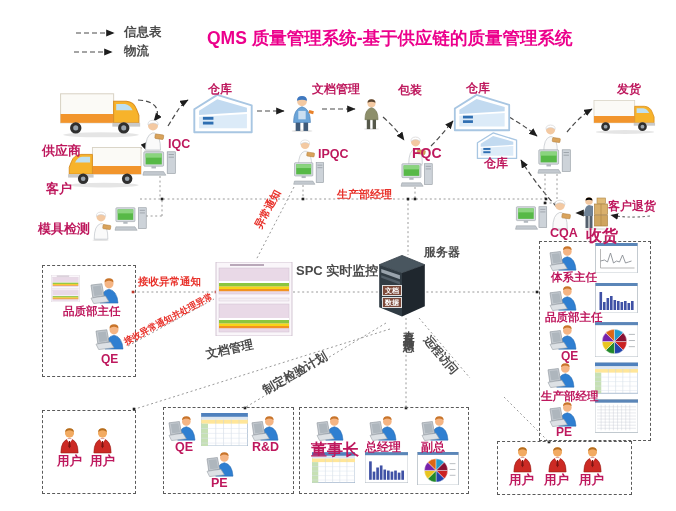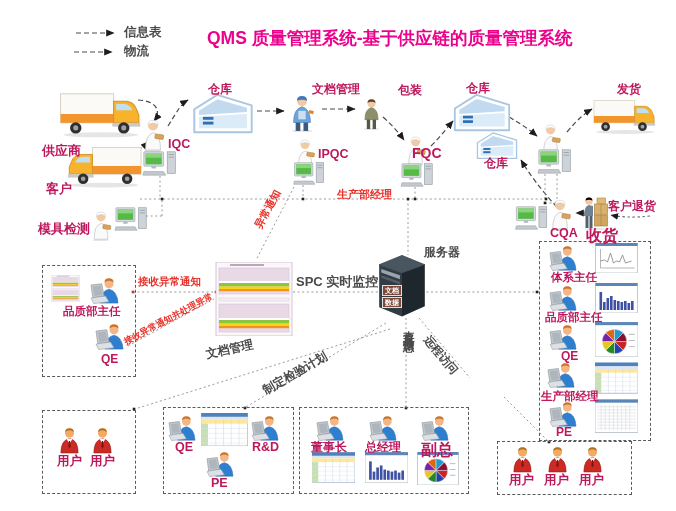--- a/index.html
+++ b/index.html
@@ -374,21 +374,21 @@
   <span class="lb blue" style="left:484px;top:157px;font-size:12px">仓库</span>
   <span class="lb blue" style="left:617px;top:83px;font-size:12px">发货</span>
   <span class="lb blue" style="left:550px;top:227px;font-size:12.5px">CQA</span>
   <span class="lb blue" style="left:586px;top:227px;font-size:16px">收货</span>
   <span class="lb blue" style="left:608px;top:200px;font-size:12px">客户退货</span>
 
   <span class="lb red" style="left:337px;top:188px;font-size:11px">生产部经理</span>
   <span class="lb red rot" style="left:258px;top:222px;font-size:10.5px;transform:rotate(-62deg)">异常通知</span>
   <span class="lb red" style="left:138px;top:276px;font-size:10.5px">接收异常通知</span>
   <span class="lb red rot" style="left:125px;top:338px;font-size:9px;transform:rotate(-28deg)">接收异常通知并处理异常</span>
-  <span class="lb dark" style="left:296px;top:275px;font-size:13px">SPC 实时监控</span>
+  <span class="lb dark" style="left:296px;top:264px;font-size:13px">SPC 实时监控</span>
   <span class="lb dark rot" style="left:206px;top:348px;font-size:12px;transform:rotate(-12deg)">文档管理</span>
   <span class="lb dark rot" style="left:264px;top:385px;font-size:12px;transform:rotate(-30deg)">制定检验计划</span>
   <span class="lb dark vert" style="left:402px;top:322px;font-size:11.5px">查看品质信息</span>
   <span class="lb dark rot" style="left:426px;top:331px;font-size:11.5px;transform:rotate(50deg)">远程访问</span>
 
   <svg class="ic" style="left:215px;top:262px" width="78" height="74">
       <use href="#s-spc" xlink:href="#s-spc"></use>
     </svg>
   <div class="ic" style="left:374px;top:252px;width:56px;height:67px">
     <svg width="56" height="67">
@@ -468,29 +468,29 @@
     </svg>
   <span class="lb blue" style="left:252px;top:441px;font-size:12.5px">R&amp;D</span>
   <svg class="ic" style="left:204px;top:451px" width="32" height="26">
       <use href="#s-laptopman" xlink:href="#s-laptopman"></use>
     </svg>
   <span class="lb blue" style="left:211px;top:477px;font-size:12.5px">PE</span>
 
   <svg class="ic" style="left:314px;top:415px" width="32" height="26">
       <use href="#s-laptopman" xlink:href="#s-laptopman"></use>
     </svg>
-  <span class="lb blue" style="left:311px;top:441px;font-size:12px">董事长</span>
+  <span class="lb blue" style="left:311px;top:441px;font-size:16px">董事长</span>
   <svg class="ic" style="left:367px;top:415px" width="32" height="26">
       <use href="#s-laptopman" xlink:href="#s-laptopman"></use>
     </svg>
   <span class="lb blue" style="left:365px;top:441px;font-size:12px">总经理</span>
   <svg class="ic" style="left:419px;top:415px" width="32" height="26">
       <use href="#s-laptopman" xlink:href="#s-laptopman"></use>
     </svg>
-  <span class="lb blue" style="left:421px;top:441px;font-size:16px">副总</span>
+  <span class="lb blue" style="left:421px;top:441px;font-size:12px">副总</span>
   <svg class="ic" style="left:312px;top:452px" width="43" height="31">
       <use href="#s-sheet" xlink:href="#s-sheet"></use>
     </svg>
   <svg class="ic" style="left:365px;top:452px" width="43" height="31">
       <use href="#s-chart-bar" xlink:href="#s-chart-bar"></use>
     </svg>
   <svg class="ic" style="left:416px;top:452px" width="44" height="33">
       <use href="#s-chart-pie" xlink:href="#s-chart-pie"></use>
     </svg>
 

